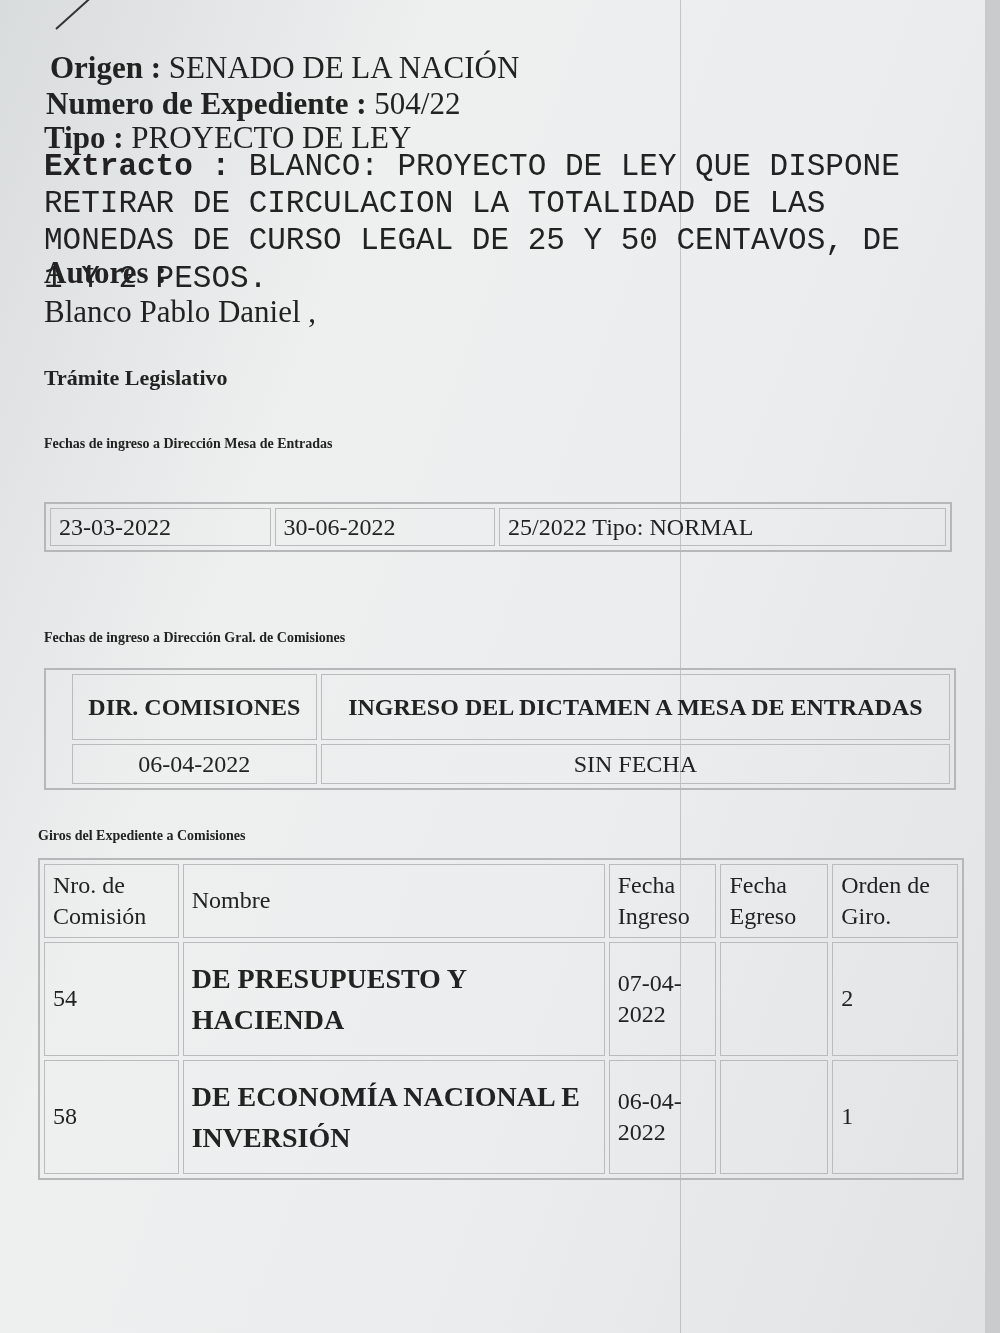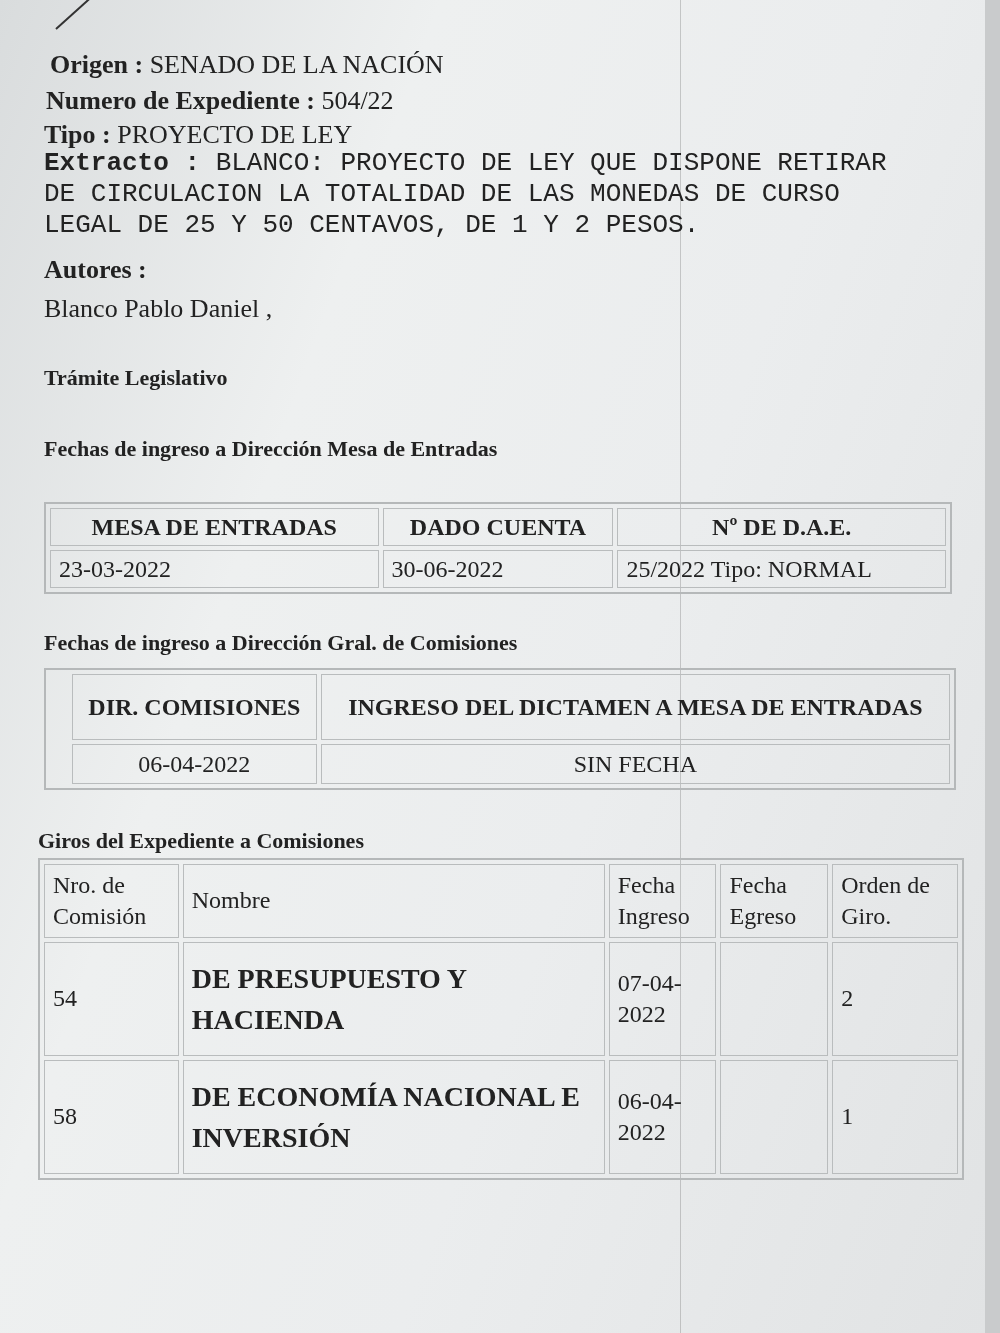--- a/index.html
+++ b/index.html
@@ -20,30 +20,30 @@
     }
     .edge {
       position: absolute; right: 0; top: 0; width: 15px; height: 1333px;
       background: #c9cbcc;
     }
     .pen-mark {
       position: absolute; left: 56px; top: 28px; width: 46px; height: 2px;
       background: #333; transform: rotate(-42deg); transform-origin: left center;
     }
     .content { position: absolute; left: 44px; top: 40px; width: 920px; }
-    .line { font-size: 26px; line-height: 1.3; }
+    .line { font-size: 31px; line-height: 1.3; }
     .line b { font-weight: bold; }
     .l-origen { position: absolute; top: 8px; left: 6px; }
     .l-num { position: absolute; top: 44px; left: 2px; }
     .l-tipo { position: absolute; top: 78px; left: 0; }
     .l-extracto { position: absolute; top: 108px; left: 0; width: 880px; line-height: 1.2; font-family: Liberation Mono, monospace; }
     .l-autores { position: absolute; top: 213px; left: 0; }
     .l-autor-name { position: absolute; top: 252px; left: 0; }
     .section-center { position: absolute; top: 325px; left: 0; width: 920px; text-align: left; font-weight: bold; font-size: 22px; }
-    .h-sec { position: absolute; font-weight: bold; font-size: 22px; }
+    .h-sec { position: absolute; font-weight: bold; font-size: 14px; }
     .h1 { top: 396px; left: 0; }
     .h2 { top: 590px; left: 0; }
     .h3 { top: 788px; left: -6px; }
 
     table.doc {
       position: absolute; border-collapse: separate; border-spacing: 4px;
       border: 2px solid #b5b8b9; background: transparent;
     }
     table.doc td, table.doc th {
       border: 1px solid #b9bcbd; font-size: 24px; padding: 2px 8px;
@@ -89,25 +89,20 @@
   <div class="line l-autores">
     <b>Autores :</b>
   </div>
   <div class="line l-autor-name">Blanco Pablo Daniel ,</div>
 
   <div class="section-center">Trámite Legislativo</div>
 
   <div class="h-sec h1">Fechas de ingreso a Dirección Mesa de Entradas</div>
   <table class="doc t1">
     <tbody>
-        <tr>
-      <th style="width:37%">MESA DE ENTRADAS</th>
-      <th style="width:26%">DADO CUENTA</th>
-      <th>Nº DE D.A.E.</th>
-    </tr>
     <tr>
       <td>23-03-2022</td>
       <td>30-06-2022</td>
       <td>25/2022 Tipo: NORMAL</td>
     </tr>
   </tbody>
     </table>
 
   <div class="h-sec h2">Fechas de ingreso a Dirección Gral. de Comisiones</div>
   <table class="doc t2">

